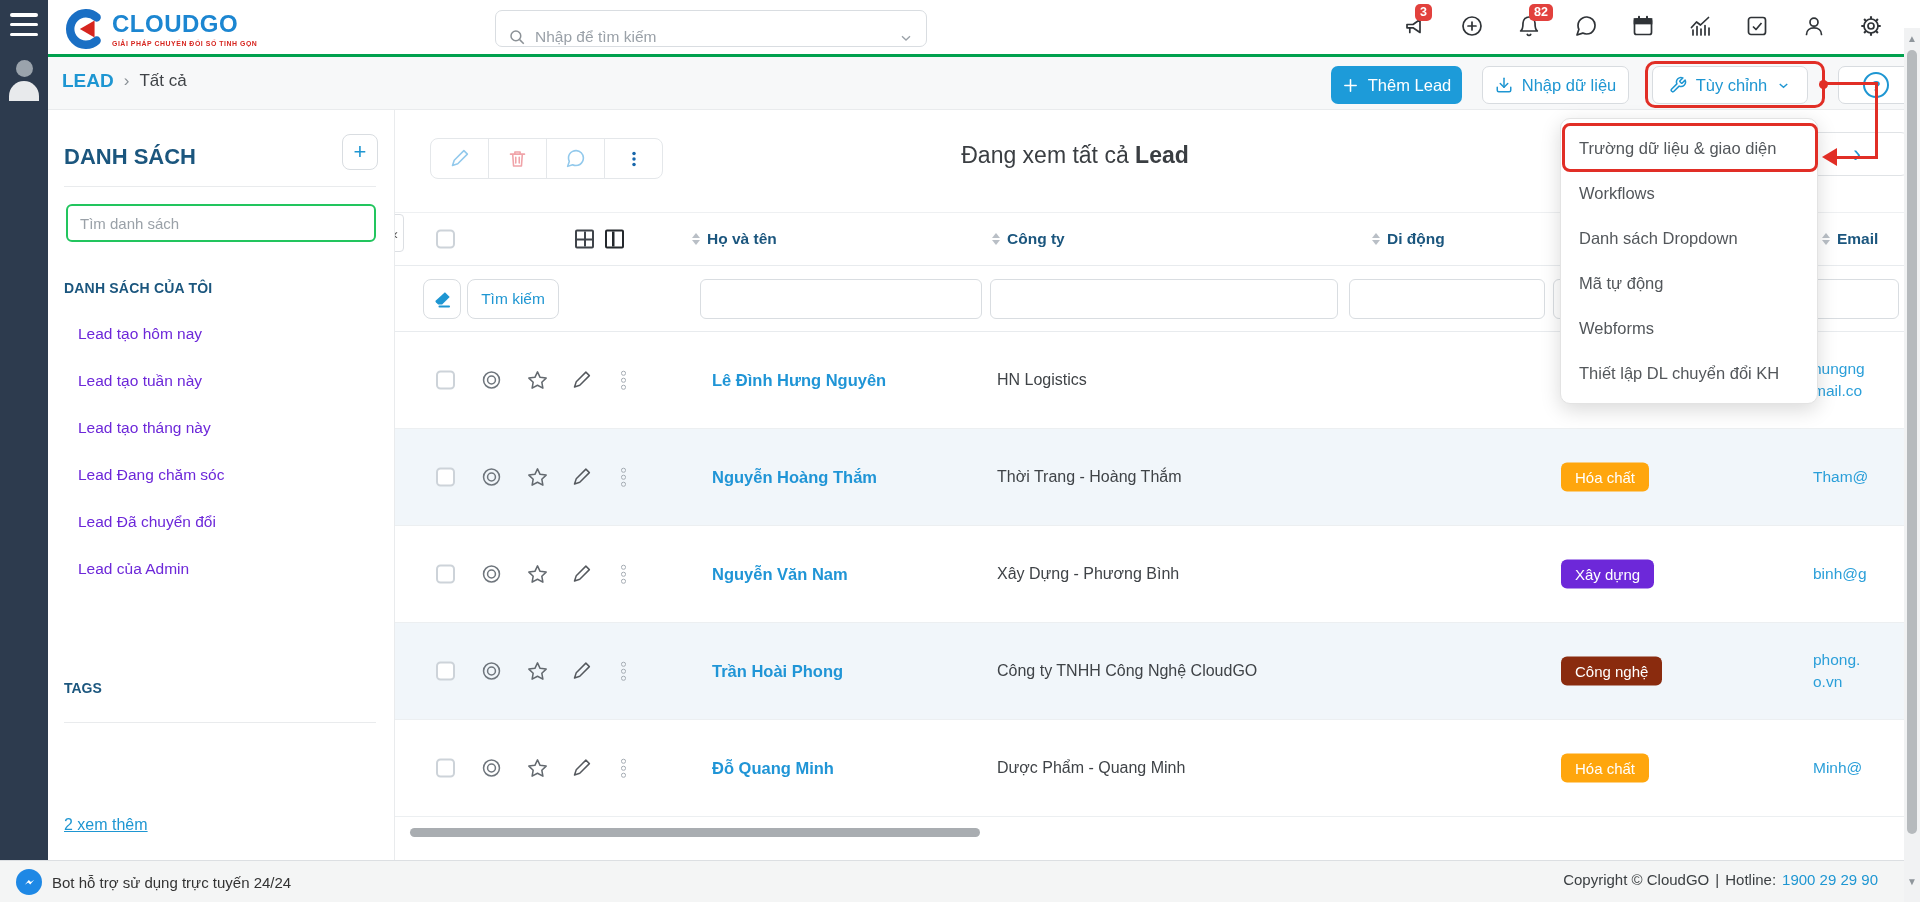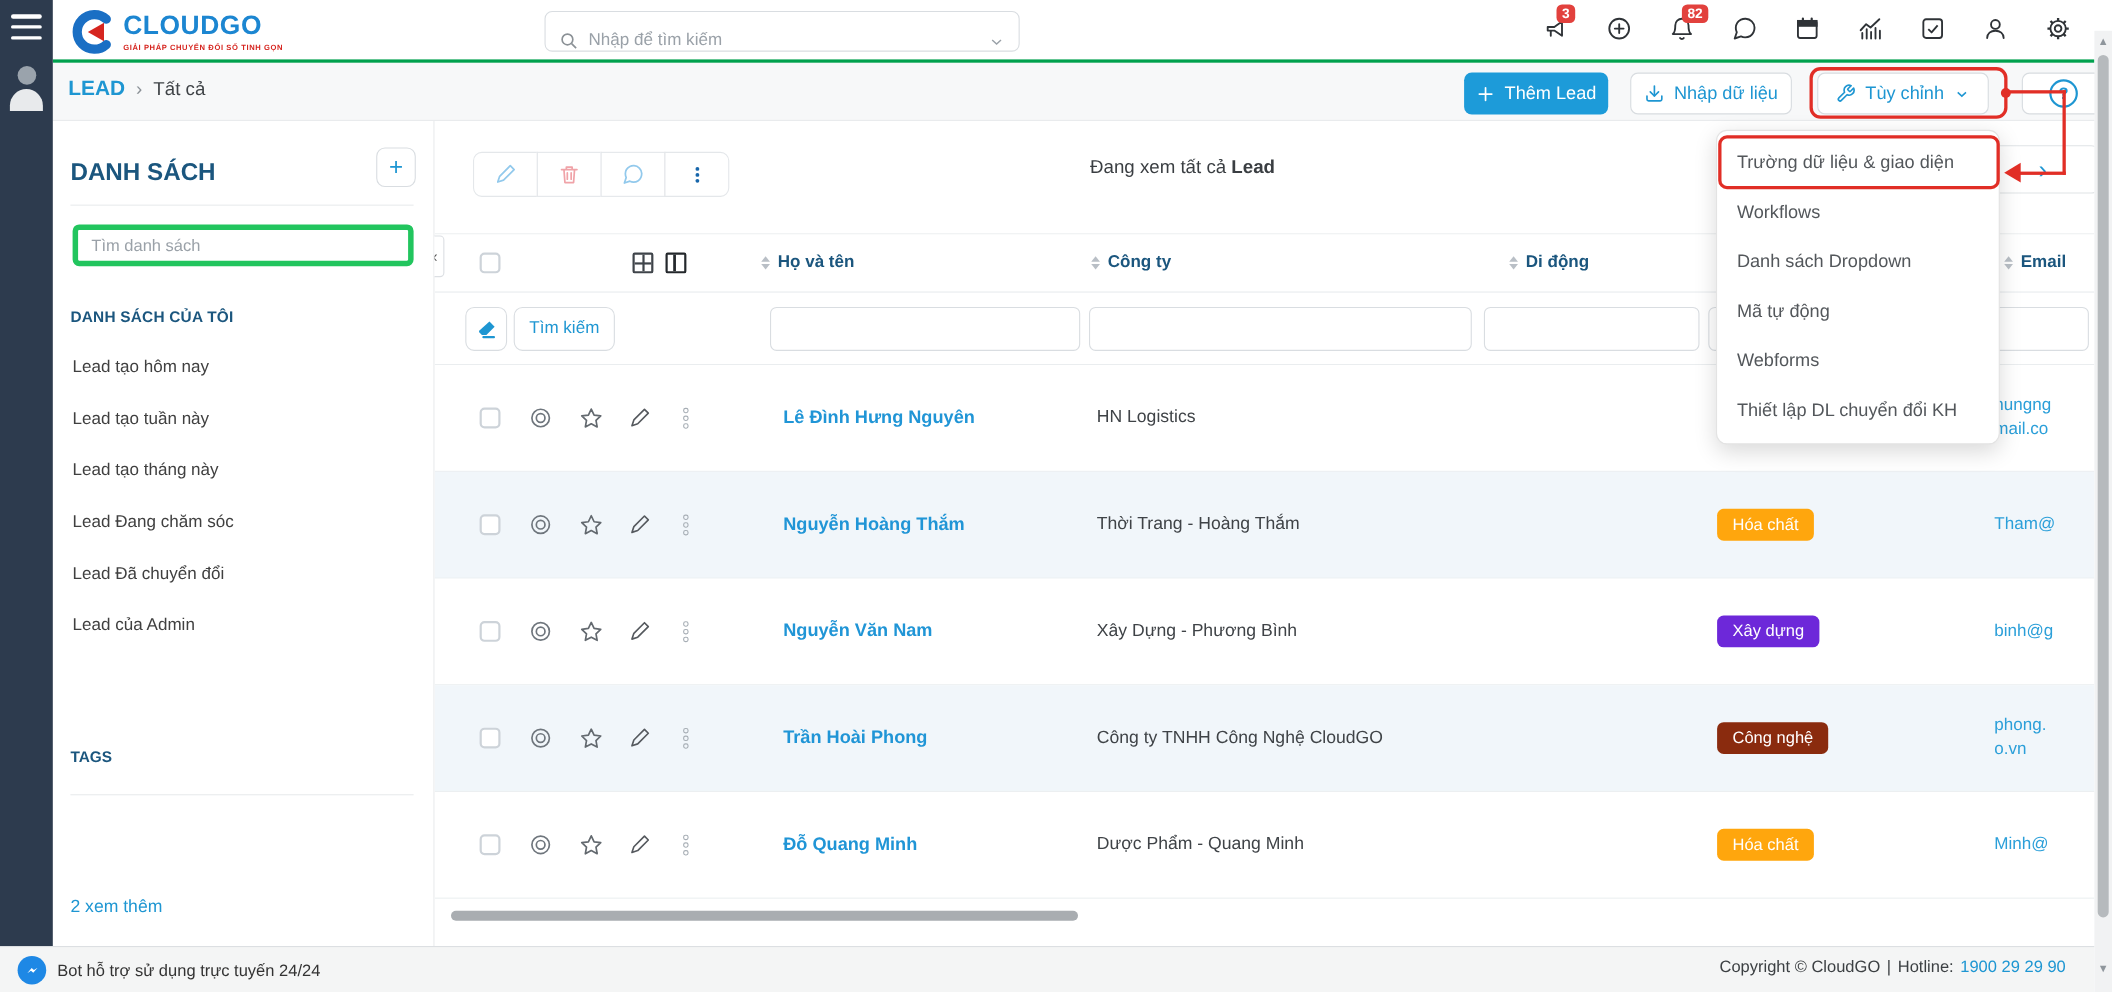--- a/index.html
+++ b/index.html
@@ -32,37 +32,37 @@
 .crumb-cur{color:#3f4347;font-size:17px}
 .btn{display:flex;align-items:center;justify-content:center;gap:9px;height:38px;border-radius:7px;font-size:16.5px;cursor:pointer;position:absolute;top:9px}
 .btn-primary{background:#1d9bd9;color:#fff}
 .btn-light{background:#fff;border:1px solid #d8dce0;color:#1e96d2}
 .qmark{width:26px;height:26px;border:2px solid #1e96d2;border-radius:50%;color:#1e96d2;font-weight:700;font-size:15px;display:flex;align-items:center;justify-content:center}
 
 .sidebar{position:absolute;left:48px;top:110px;width:347px;height:750px;background:#fff;border-right:1px solid #e9ebed;z-index:2}
 .sb-title{position:absolute;left:16px;top:34px;font-size:22px;font-weight:700;color:#1b567e}
 .sb-plus{position:absolute;right:16px;top:24px;width:36px;height:36px;border:1px solid #d9dde1;border-radius:8px;background:#fff;color:#1e96d2;font-size:22px;display:flex;align-items:center;justify-content:center;cursor:pointer}
 .sb-div{position:absolute;left:16px;right:18px;height:1px;background:#e9ebed}
-.sb-search{position:absolute;left:18px;top:94px;width:310px;height:38px;border:5px solid #22c55e;border-radius:6px;padding:0 12px;font-size:15px;color:#444;outline:0;font-family:inherit}
+.sb-search{position:absolute;left:18px;top:94px;width:310px;height:38px;border:2px solid #22c55e;border-radius:6px;padding:0 12px;font-size:15px;color:#444;outline:0;font-family:inherit}
 .sb-search::placeholder{color:#9aa1a8}
 .sb-section{position:absolute;left:16px;top:170px;font-size:14px;font-weight:700;color:#1b567e;letter-spacing:.2px}
 .sb-items{position:absolute;left:0;top:200px;width:100%;list-style:none}
-.sb-items li{height:47px;display:flex;align-items:center;padding-left:18px;font-size:15.5px;color:#404040;cursor:pointer}
+.sb-items li{height:47px;display:flex;align-items:center;padding-left:30px;font-size:15.5px;color:#6d28d9;cursor:pointer}
 .sb-tags-title{position:absolute;left:16px;top:570px;font-size:14px;font-weight:700;color:#1b567e}
 .sb-chips{position:absolute;left:16px;top:628px;width:316px;display:flex;flex-wrap:wrap;gap:9px 8px}
 .pill{padding:5px 13px;border-radius:8px;color:#fff;font-size:13.5px;font-weight:700;cursor:pointer}
-.sb-more{position:absolute;left:16px;top:706px;font-size:16px;color:#1e96d2;cursor:pointer}
+.sb-more{position:absolute;left:16px;top:706px;font-size:16px;color:#1e96d2;text-decoration:underline;cursor:pointer}
 
 .main{position:absolute;left:395px;top:110px;width:1509px;height:750px;background:#fff;overflow:hidden}
 .collapse-tab{position:absolute;left:-8px;top:104px;width:17px;height:38px;background:#fff;border:1px solid #dcdfe3;border-radius:4px;display:flex;align-items:center;justify-content:center;font-size:15px;color:#555;cursor:pointer;z-index:6}
 .tgroup{position:absolute;left:35px;top:28px;display:flex}
 .tbtn{width:59px;height:41px;background:#fff;border:1px solid #e4e7ea;display:flex;align-items:center;justify-content:center;cursor:pointer;margin-left:-1px}
 .tbtn:first-child{border-radius:8px 0 0 8px;margin-left:0}
 .tbtn:last-child{border-radius:0 8px 8px 0}
-.view-title{position:absolute;left:680px;top:32px;transform:translateX(-50%);font-size:17px;color:#3a3e42;white-space:nowrap}
+.view-title{position:absolute;left:680px;top:32px;transform:translateX(-50%);font-size:23px;color:#3a3e42;white-space:nowrap}
 .view-title b{font-weight:700}
 .next-btn{position:absolute;left:1410px;top:22px;width:104px;height:44px;background:#fff;border:1px solid #e0e3e6;border-radius:8px;display:flex;align-items:center;justify-content:center;color:#1e96d2;font-size:23px;cursor:pointer}
 .thead{position:absolute;left:0;top:102px;width:100%;height:54px;border-top:1px solid #eef0f2;border-bottom:1px solid #e8ebee}
 .th{position:absolute;top:50%;transform:translateY(-50%);display:flex;align-items:center;gap:7px;font-size:15.5px;font-weight:700;color:#1b567e;cursor:pointer;white-space:nowrap}
 .sort{display:flex;flex-direction:column;gap:2.5px}
 .sort i{width:0;height:0;border-left:4.5px solid transparent;border-right:4.5px solid transparent}
 .sort .up{border-bottom:5.5px solid #b9bfc6}
 .sort .dn{border-top:5.5px solid #b9bfc6}
 .cb{position:absolute;top:50%;transform:translateY(-50%);width:19px;height:19px;border:2px solid #cdd3d9;border-radius:4.5px;background:#fff;cursor:pointer}
 .ic-grid{width:19px;height:19px;border:2px solid #3f444a;border-radius:2px;background:linear-gradient(#3f444a,#3f444a) 50% 0/2px 100% no-repeat,linear-gradient(#3f444a,#3f444a) 0 50%/100% 2px no-repeat;cursor:pointer}

